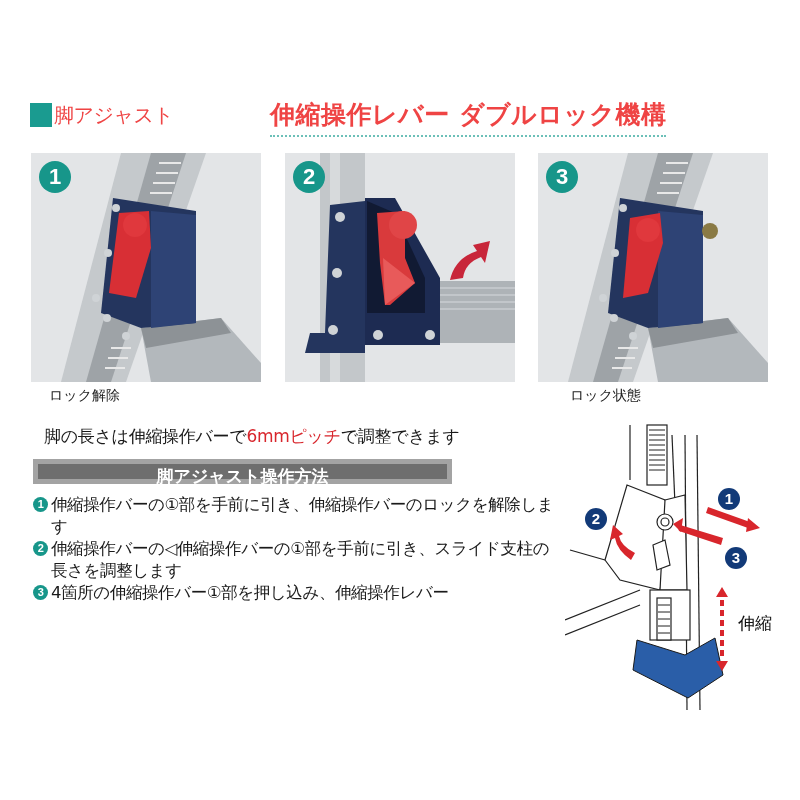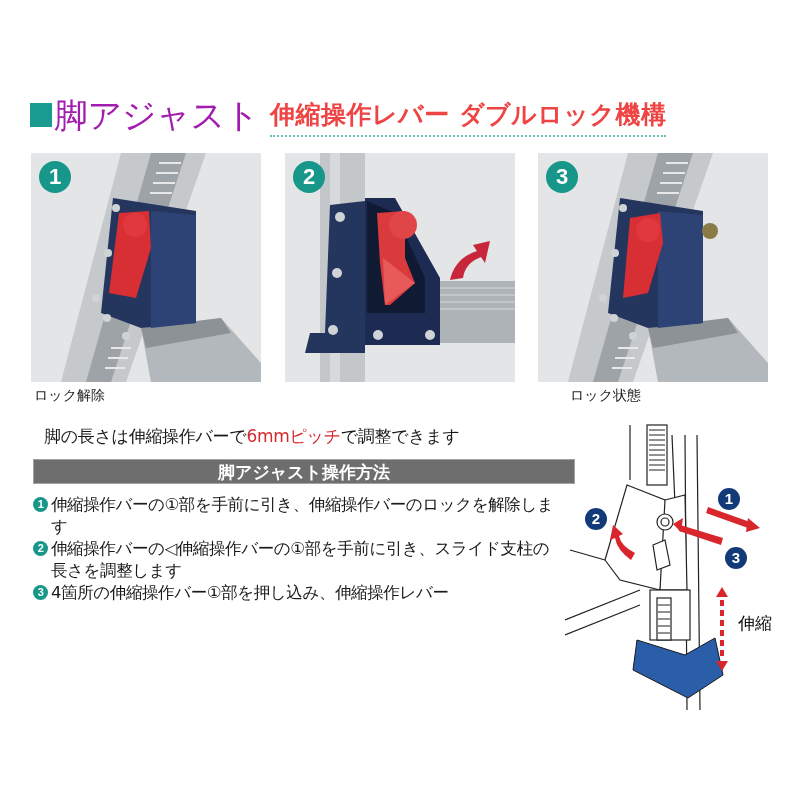--- a/index.html
+++ b/index.html
@@ -1,31 +1,31 @@
 <!DOCTYPE html>
 <html><head>
 <meta charset="utf-8">
 <style>
   * { box-sizing: border-box; margin: 0; padding: 0; }
   html, body { width: 800px; height: 800px; background: #ffffff; overflow: hidden; }
   body { position: relative; font-family: "DejaVu Sans", "Liberation Sans", sans-serif; color: #1a1a1a; }
 
-  .title-main { position: absolute; left: 30px; top: 98px; font-size: 34px; line-height: 34px; color: #a21caf; display: flex; align-items: center; letter-spacing: -0.5px; }
+  .title-main { position: absolute; left: 30px; top: 98px; font-size: 20px; line-height: 34px; color: #ef4444; display: flex; align-items: center; letter-spacing: -0.5px; }
   .title-main .sq { width: 22px; height: 24px; background: #1a9b90; margin-right: 2px; display: inline-block; }
   .title-sub { position: absolute; left: 270px; top: 99px; font-size: 25px; line-height: 32px; font-weight: bold; color: #ef4444; letter-spacing: 0.5px; padding-bottom: 4px; border-bottom: 2px dotted #6cc0b8; }
 
   .photo { position: absolute; top: 153px; width: 230px; height: 229px; background: #e4e6e8; overflow: hidden; }
   .photo svg { position: absolute; left: 0; top: 0; }
   .badge { position: absolute; left: 8px; top: 8px; width: 32px; height: 32px; border-radius: 50%; background: #17968a; color: #fff; font-weight: bold; font-size: 22px; line-height: 32px; text-align: center; font-family: "Liberation Sans", sans-serif; }
   .photo-caption { position: absolute; top: 387px; font-size: 14px; color: #222; }
 
   .note { position: absolute; left: 44px; top: 425px; font-size: 17px; color: #1a1a1a; letter-spacing: -0.3px; }
   .note .red { color: #d8262c; }
 
-  .section-bar { position: absolute; left: 33px; top: 459px; width: 542px; height: 25px; background: #6e6e6e; color: #fff; font-size: 17px; font-weight: bold; text-align: center; line-height: 25px; border: 1px solid #a3a3a3; }
+  .section-bar { position: absolute; left: 33px; top: 459px; width: 419px; height: 25px; background: #6e6e6e; color: #fff; font-size: 17px; font-weight: bold; text-align: center; line-height: 25px; border: 5px solid #a3a3a3; }
 
   .steps { position: absolute; left: 33px; top: 494px; width: 525px; }
   .step { display: flex; font-size: 16.5px; line-height: 22px; color: #1a1a1a; letter-spacing: -0.4px; margin-bottom: 0px; }
   .step .num { flex: 0 0 18px; width: 15px; height: 15px; border-radius: 50%; background: #17968a; color: #fff; font-size: 11px; line-height: 15px; text-align: center; margin-top: 3px; margin-right: 3px; max-width: 15px; font-family: "Liberation Sans", sans-serif; font-weight: bold; }
   .step .txt { flex: 1; }
 
   .diagram { position: absolute; left: 565px; top: 420px; width: 225px; height: 290px; }
   .diag-badge { position: absolute; width: 22px; height: 22px; border-radius: 50%; background: #123a78; color: #fff; font-size: 15px; font-weight: bold; line-height: 22px; text-align: center; font-family: "Liberation Sans", sans-serif; }
   .diag-label { position: absolute; left: 738px; top: 612px; font-size: 17px; color: #111; }
 </style>
@@ -61,21 +61,21 @@
     <g fill="#cfd3d6">
         <circle cx="85" cy="55" r="4"></circle>
         <circle cx="77" cy="100" r="4"></circle>
         <circle cx="65" cy="145" r="4"></circle>
         <circle cx="76" cy="165" r="4"></circle>
         <circle cx="95" cy="183" r="4"></circle>
       </g>
   </svg>
   <div class="badge">1</div>
 </div>
-<div class="photo-caption" style="left:34px;">ロック解除</div>
+<div class="photo-caption" style="left:49px;">ロック解除</div>
 
 <div class="photo" style="left:285px;">
   <svg width="230" height="229" viewBox="0 0 230 229">
     <rect width="230" height="229" fill="#e3e5e7"></rect>
     <rect x="35" y="0" width="45" height="229" fill="#c3c7ca"></rect>
     <rect x="45" y="0" width="10" height="229" fill="#d7dadc"></rect>
     <rect x="150" y="128" width="80" height="62" fill="#aeb3b7"></rect>
     <g stroke="#c9cdd0" stroke-width="1.5">
         <line x1="150" y1="135" x2="230" y2="135"></line>
         <line x1="150" y1="142" x2="230" y2="142"></line>

